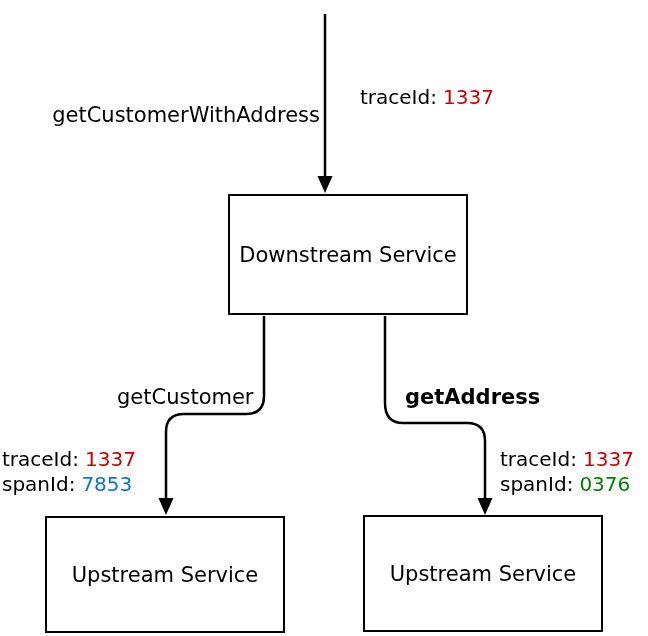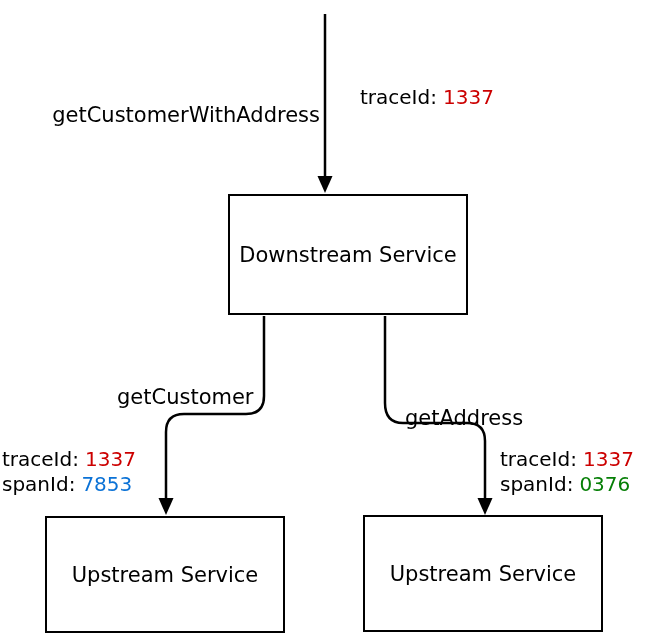--- a/index.html
+++ b/index.html
@@ -47,21 +47,21 @@
   .node-upstream-left { left: 45px; top: 516px; width: 240px; height: 117px; }
   .node-upstream-right { left: 363px; top: 515px; width: 240px; height: 117px; }
   .op-label {
     position: absolute;
     font-size: 21px;
     line-height: 25px;
     white-space: nowrap;
   }
   .op-incoming { left: 30px; top: 103px; width: 290px; text-align: right; }
   .op-get-customer { left: 117px; top: 385px; }
-  .op-get-address { left: 405px; top: 406px; }
+  .op-get-address { left: 405px; top: 385px; font-weight: bold; }
   .ann {
     position: absolute;
     font-size: 20px;
     line-height: 25px;
     font-weight: normal;
     white-space: nowrap;
   }
   .ann .v { margin-left: 6px; }
   .ann-incoming { left: 360px; top: 85px; }
   .ann-left { left: 2px; top: 447px; }

